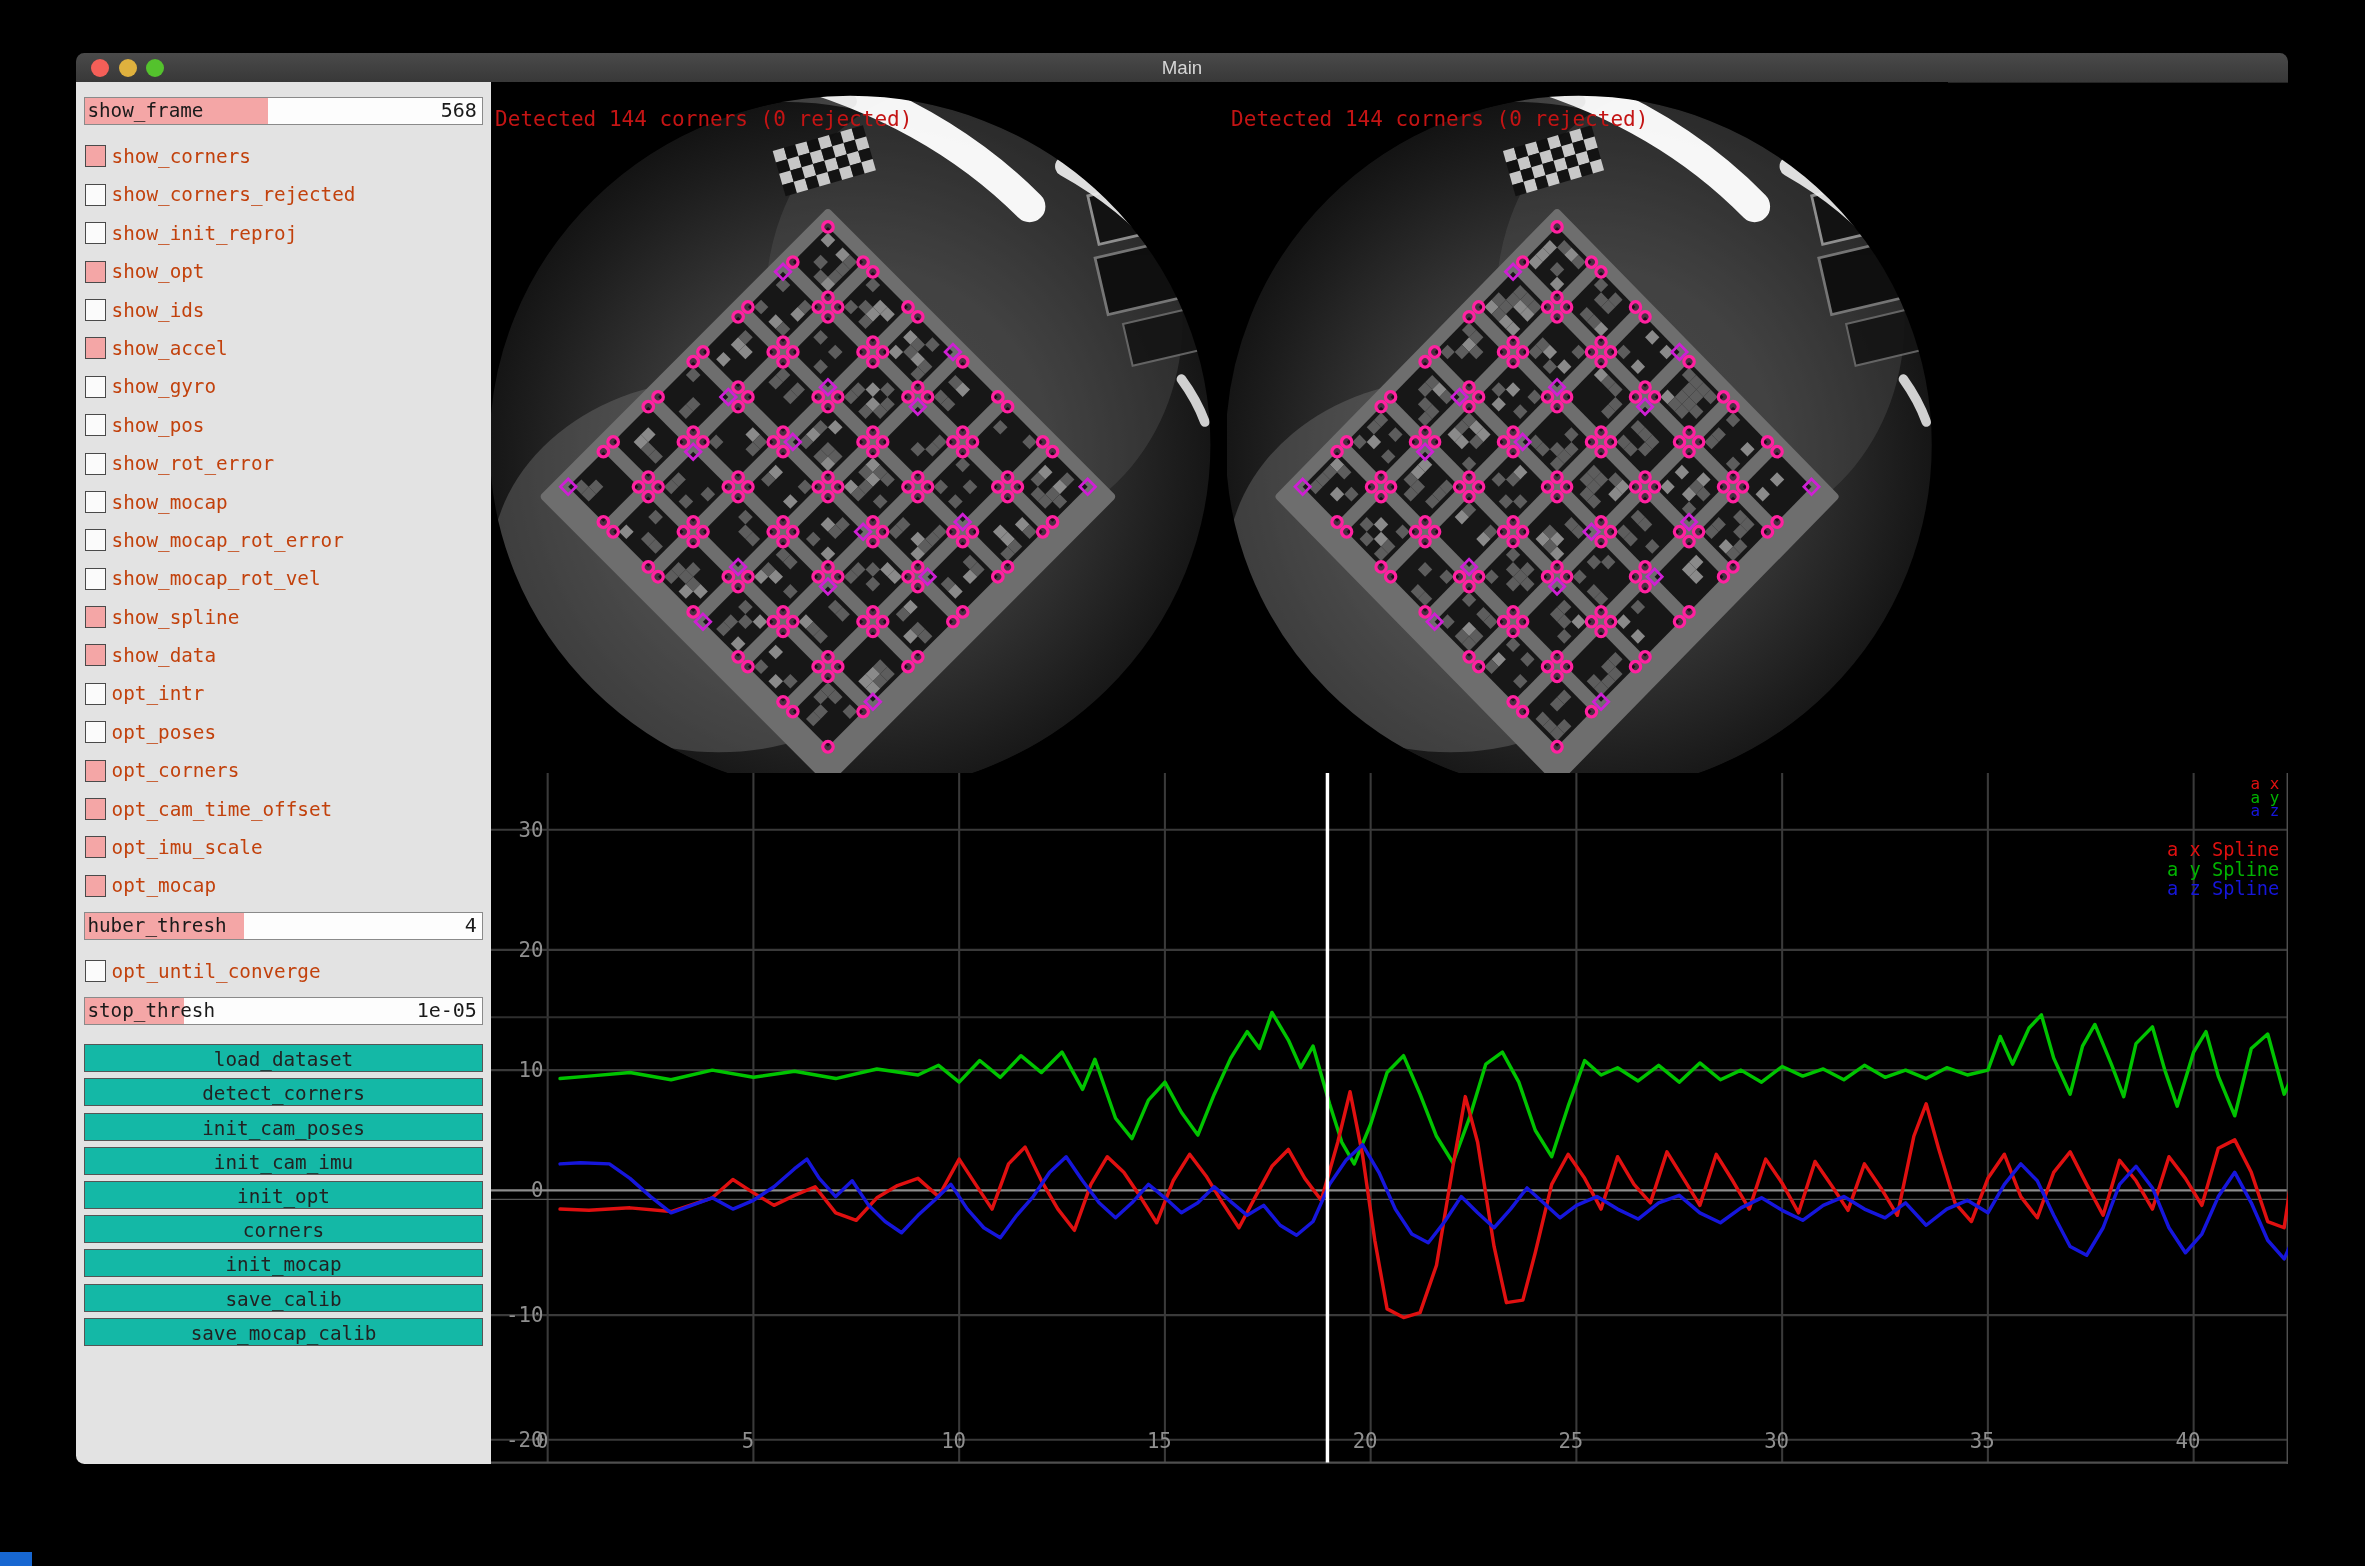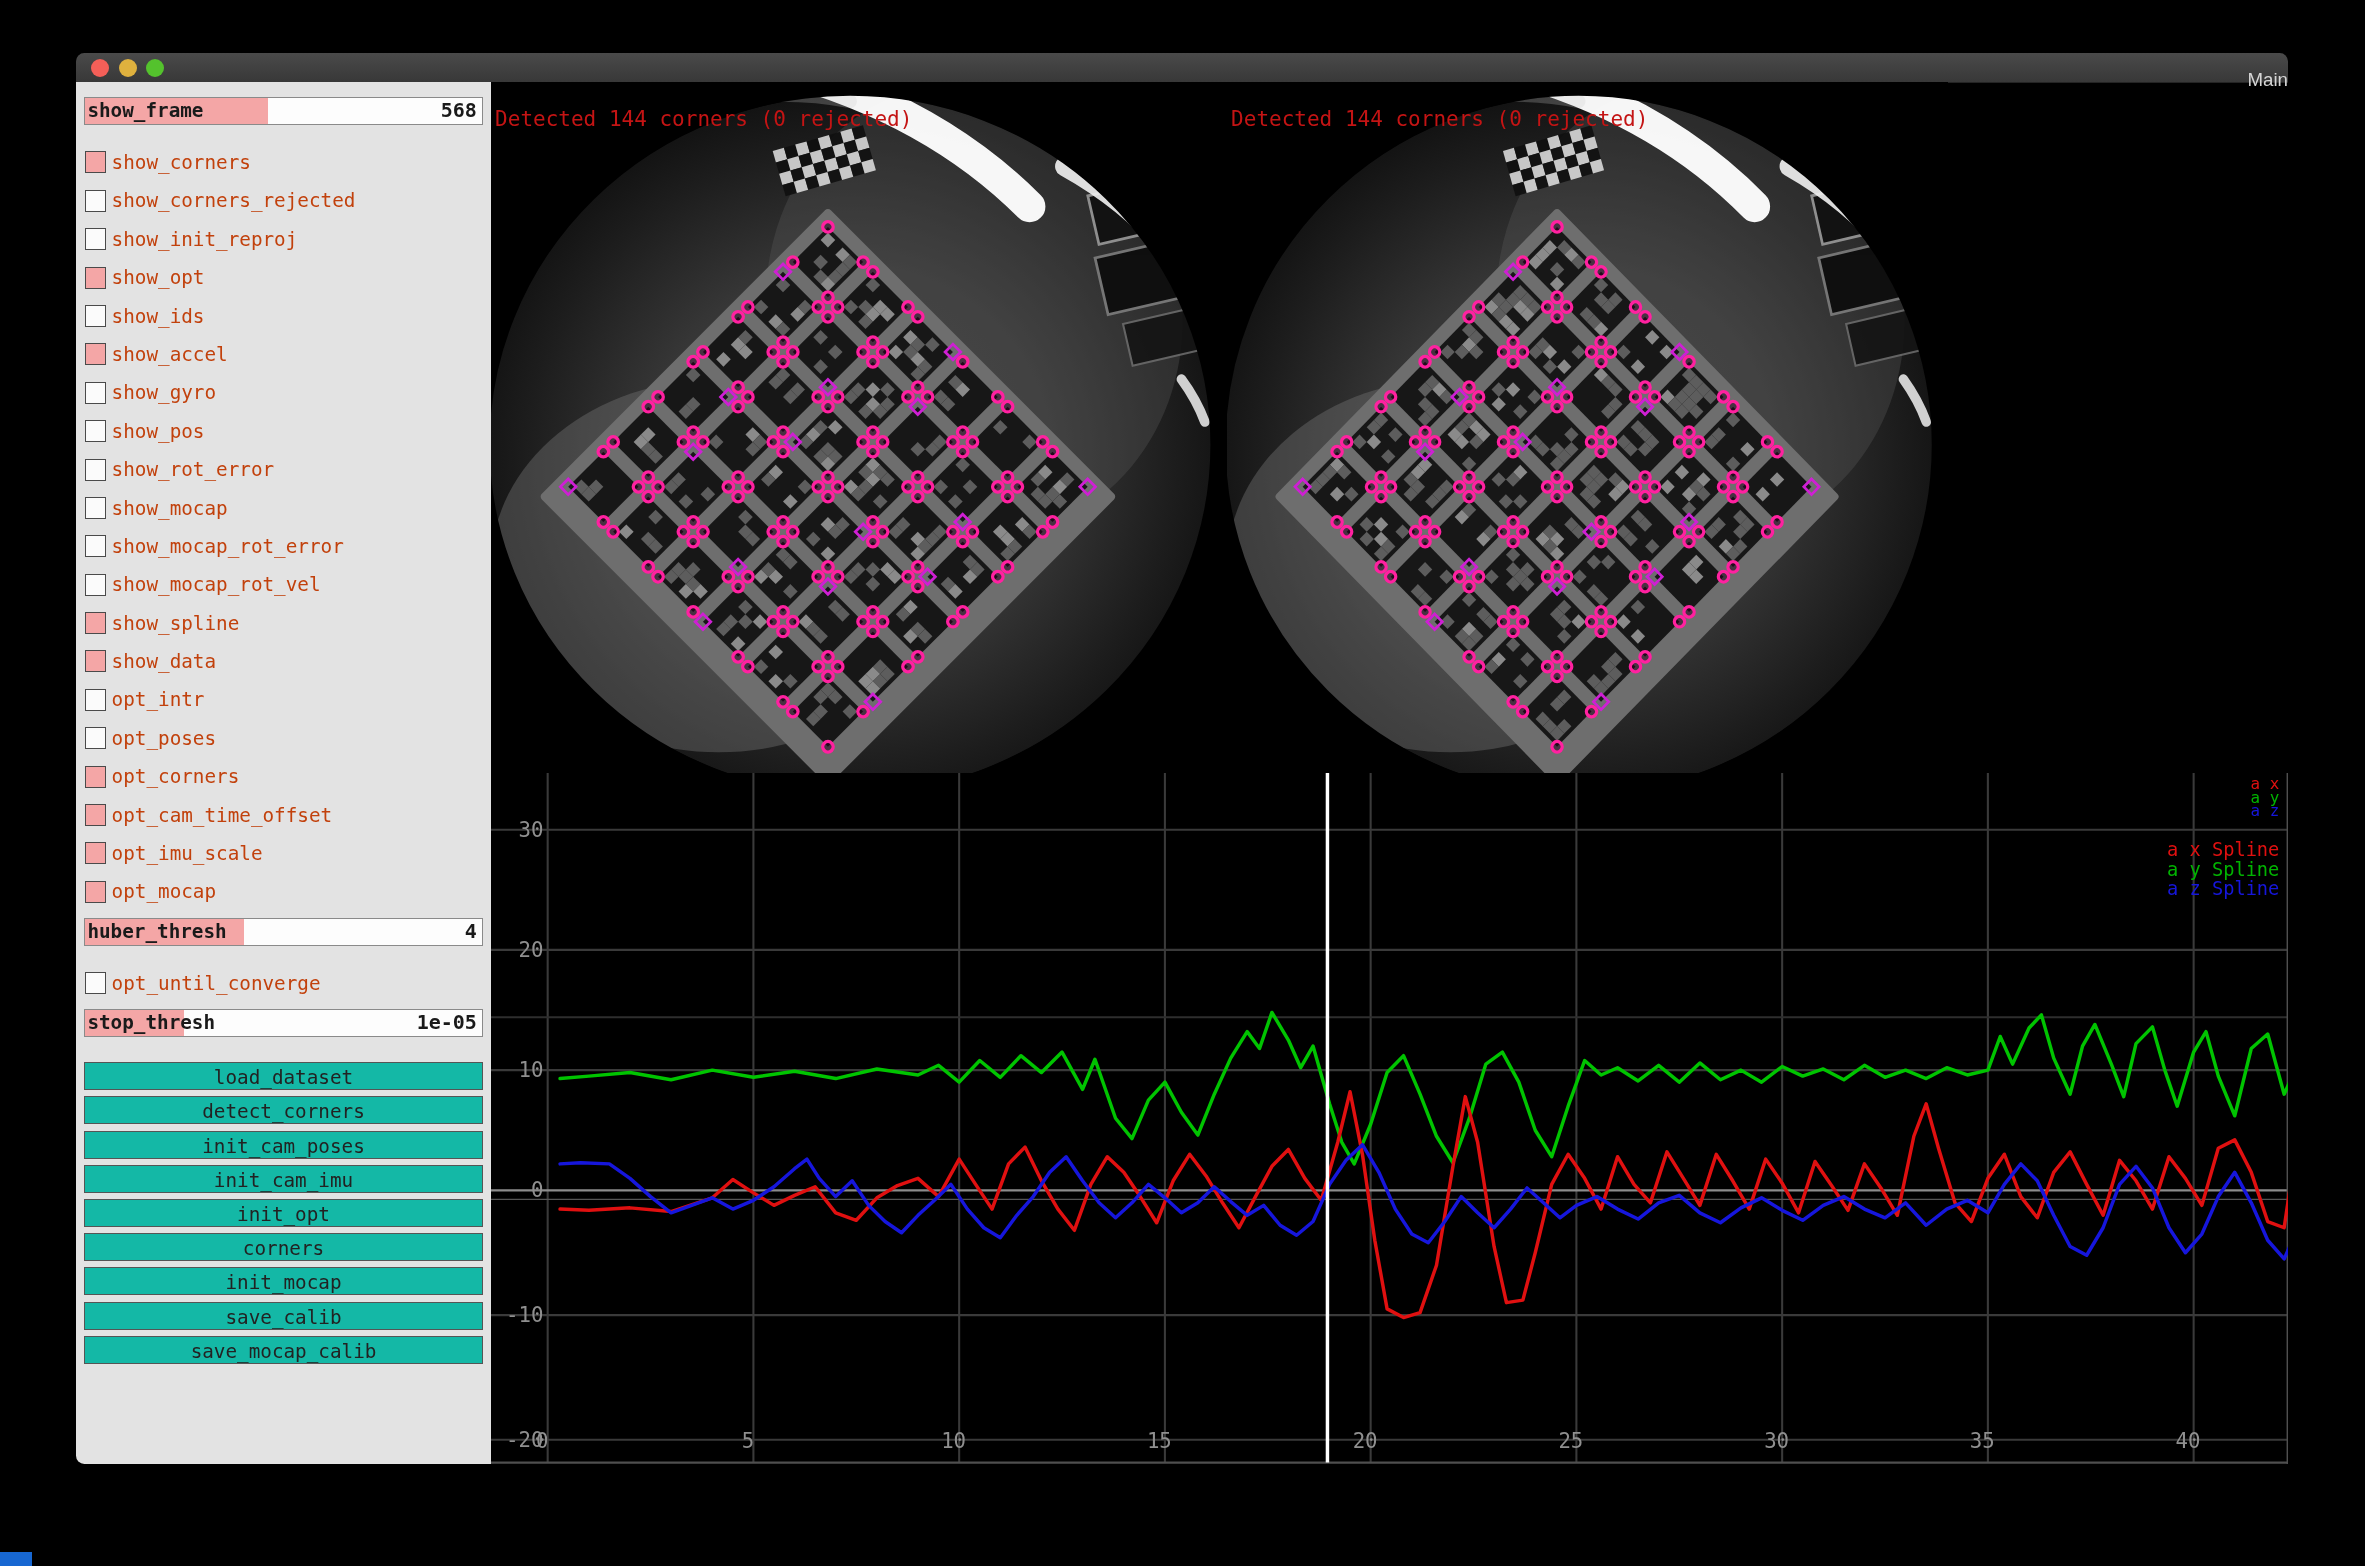--- a/index.html
+++ b/index.html
@@ -1,29 +1,29 @@
 <!DOCTYPE html>
 <html style="font-size:11px"><head>
 <meta charset="utf-8">
 <style>
   html,body{margin:0;padding:0;background:#000;width:2366px;height:1567px;overflow:hidden;
             font-family:"DejaVu Sans Mono", monospace;}
   #window{position:absolute;left:76px;top:53px;width:2212px;height:1411px;background:#000;
           border-radius:8.3px 8.3px 0 0;overflow:hidden;}
   #titlebar{position:absolute;left:0;top:0;width:100%;height:29px;
             background:linear-gradient(#4a4a4a,#383838);border-bottom:0.7px solid #242424;}
-  #title{position:absolute;left:0;top:12px;width:100%;height:29px;line-height:29px;text-align:right;
+  #title{position:absolute;left:0;top:0;width:100%;height:29px;line-height:29px;text-align:center;
          color:#d6d6d6;font-family:"Liberation Sans", sans-serif;font-size:18.7px;}
   .tl{position:absolute;top:5.5px;width:18px;height:18px;border-radius:50%;}
   #tl-close{left:15px;background:#f45f58;}
   #tl-min{left:43px;background:#dfb13e;}
   #tl-zoom{left:70px;background:#54c22d;}
   #sidebar{position:absolute;left:0;top:29px;width:415px;height:1382px;background:#e3e3e3;
            border-radius:0 0 0 8.3px;padding:15px 7.6px 0 7.6px;box-sizing:border-box;}
-  .ctl-row{position:relative;height:28px;margin-bottom:25px;font-weight:bold;}
+  .ctl-row{position:relative;height:28px;margin-bottom:19px;}
   .slider{position:relative;height:28px;background:#fdfdfd;border:1.4px solid #8a8a8a;box-sizing:border-box;}
   .slider .fill{position:absolute;left:0;top:0;bottom:0;background:#f4a6a6;}
   .slider .lab{position:absolute;left:2.8px;top:0;line-height:25px;font-size:19.3px;color:#1a1a1a;}
   .slider .val{position:absolute;right:5.5px;top:0;line-height:25px;font-size:20px;color:#1a1a1a;}
   .cbrow{position:relative;height:28px;margin-bottom:10.4px;}
   .cb{position:absolute;left:1.4px;top:1.4px;width:21px;height:22px;border:1.4px solid #4a4a4a;
       background:#fbfbfb;box-sizing:border-box;}
   .cb.on{background:#f4a6a6;}
   .cbrow .lab{position:absolute;left:28px;top:0;line-height:26px;font-size:19.3px;color:#c2410c;}
   .btn{position:relative;height:28px;margin-bottom:6.2px;background:#14b8a6;border:1.4px solid #555;

